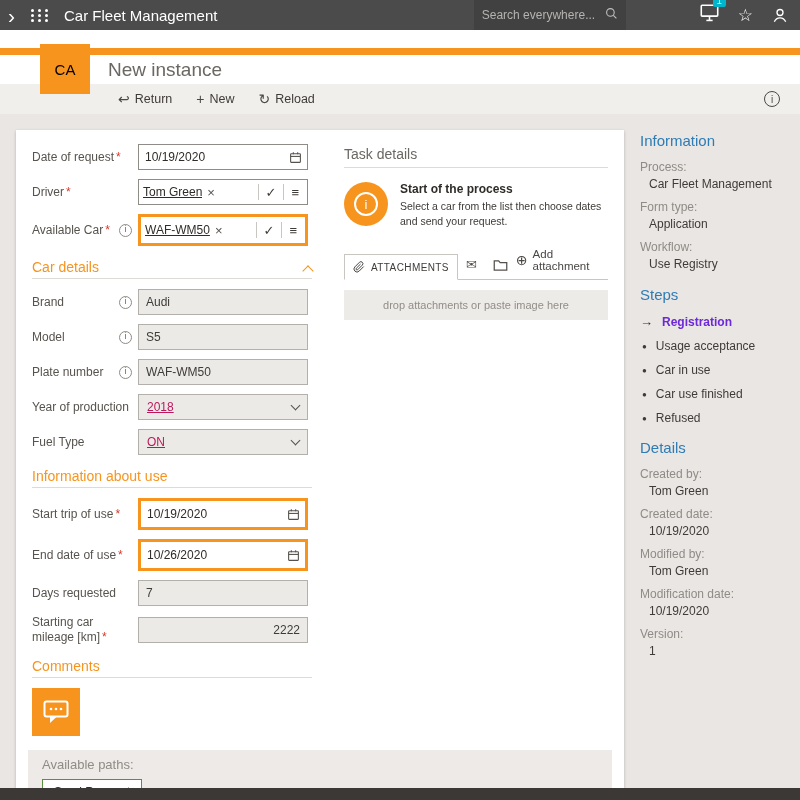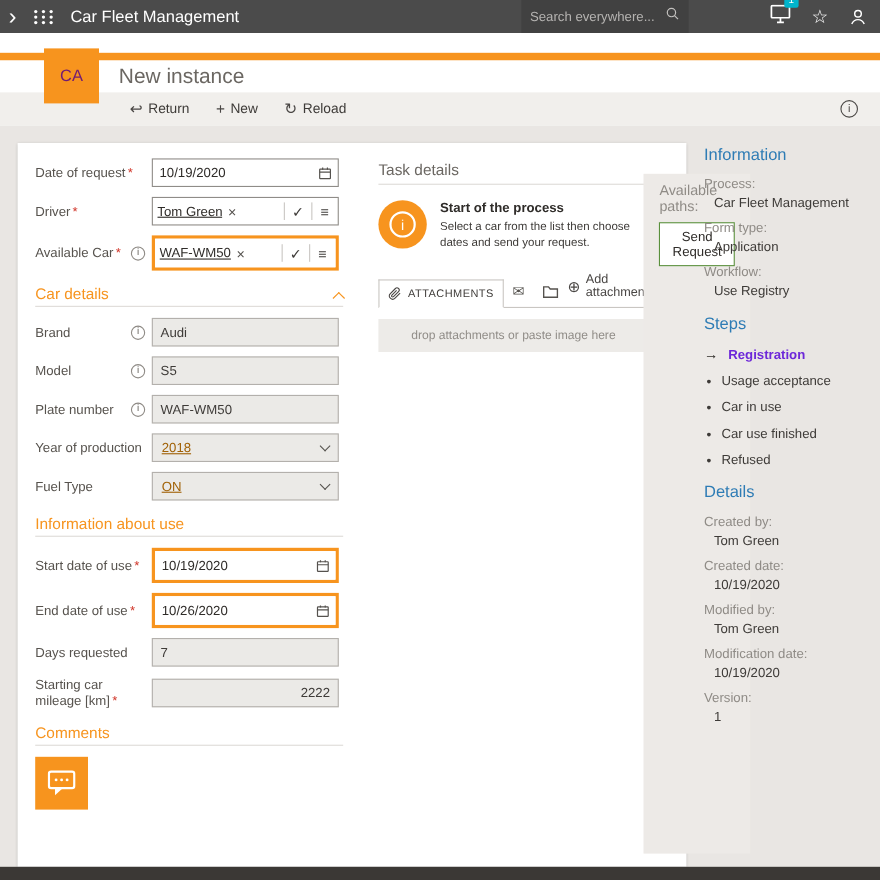--- a/index.html
+++ b/index.html
@@ -24,25 +24,25 @@
   
   .header-zone { position:relative; background:#fff; }
   .white-gap { height:18px; background:#fff; }
   .accent-bar { height:7px; background:#f7941e; }
   .title-row { height:29px; display:flex; align-items:center; padding-left:108px; background:#fff; }
   .page-title { font-size:19px; color:#6b6762; font-weight:400; }
   .toolbar { height:30px; background:#f1efec; display:flex; align-items:center; padding-left:118px; gap:24px; }
   .tb-btn { display:flex; align-items:center; gap:5px; background:none; border:0; font-family:inherit; font-size:12.5px; color:#3e3b38; cursor:pointer; }
   .tb-ic { font-size:14px; color:#4a4745; line-height:1; }
   .tb-info { margin-left:auto; margin-right:20px; width:16px; height:16px; border:1px solid #4a4745; border-radius:50%; display:flex; align-items:center; justify-content:center; font-size:10px; color:#4a4745; cursor:pointer; }
-  .avatar { position:absolute; left:40px; top:14px; width:50px; height:50px; background:#f7941e; color:#701a75; font-size:15px; display:flex; align-items:center; justify-content:center; z-index:5; }
+  .avatar { position:absolute; left:40px; top:14px; width:50px; height:50px; background:#f7941e; color:#000000; font-size:15px; display:flex; align-items:center; justify-content:center; z-index:5; }
 
   
   .main { height:674px; display:flex; gap:16px; padding:16px 10px 0 16px; }
-  .card { width:608px; min-height:618px; background:#fff; box-shadow:0 1px 3px rgba(0,0,0,.22); padding:14px 16px 12px; display:flex; flex-direction:row; }
+  .card { width:608px; min-height:618px; background:#fff; box-shadow:0 1px 3px rgba(0,0,0,.22); padding:14px 16px 12px; display:flex; flex-direction:column; }
   .cols { display:flex; gap:32px; flex:1; }
   .col-left { width:280px; flex-shrink:0; }
   .col-right { flex:1; min-width:0; }
 
   
   .frow { display:flex; align-items:center; margin-bottom:9px; }
   .flabel { width:106px; flex-shrink:0; font-size:12px; color:#57534e; line-height:1.25; padding-right:6px; display:flex; align-items:center; justify-content:space-between; flex-wrap:wrap; }
   .flabel .ltext { }
   .req { color:#d23b2f; margin-left:2px; }
   .finfo { width:13px; height:13px; border:1px solid #8f8b86; border-radius:50%; font-size:9px; color:#6b6762; display:inline-flex; align-items:center; justify-content:center; flex-shrink:0; cursor:pointer; }
@@ -57,21 +57,21 @@
   .chip-x { color:#55524e; cursor:pointer; font-size:13px; }
   .vsep { width:1px; height:16px; background:#c9c6c2; margin:0 3px; }
   .mini { background:none; border:0; font-size:13px; color:#3e3b38; padding:0 4px; cursor:pointer; font-family:inherit; }
 
   .hl { border:3px solid #f7941e; display:inline-block; }
   .hl .lookup, .hl .text-input { border-color:#8f8c88; }
 
   .dis { width:170px; height:26px; background:#ebeae7; border:1px solid #b3b0ac; display:flex; align-items:center; padding:0 7px; font-size:12px; color:#3e3b38; }
   .dis.right { justify-content:flex-end; }
 
-  .sel { width:170px; height:26px; background:#ebeae7; border:1px solid #b3b0ac; display:flex; align-items:center; padding:0 8px; font-size:12px; color:#a16207; cursor:pointer; }
+  .sel { width:170px; height:26px; background:#ebeae7; border:1px solid #b3b0ac; display:flex; align-items:center; padding:0 8px; font-size:12px; color:#be185d; cursor:pointer; }
   .sel .val { flex:1; text-decoration:underline; }
   .chev-d { width:7px; height:7px; border-right:1.4px solid #55524e; border-bottom:1.4px solid #55524e; transform:rotate(45deg); margin-top:-3px; }
   .chev-u { width:8px; height:8px; border-right:1.6px solid #f7941e; border-bottom:1.6px solid #f7941e; transform:rotate(-135deg); margin-top:4px; cursor:pointer; }
 
   .sec { display:flex; align-items:flex-end; justify-content:space-between; color:#f7941e; font-size:14px; border-bottom:1px solid #dedbd7; padding-bottom:3px; margin:13px 0 10px; }
 
   .comments-block { display:flex; gap:10px; margin-top:2px; }
   .cicon { width:48px; height:48px; background:#f7941e; display:flex; align-items:center; justify-content:center; flex-shrink:0; }
   .comments-block textarea { width:226px; height:54px; border:1px solid #8f8c88; font-size:12px; padding:3px 6px; font-family:inherit; color:#2f2c29; resize:none; }
 
@@ -290,21 +290,21 @@
             <span class="chev-d"></span>
           </div>
         </div>
 
         <div class="sec">
           <span>Information about use</span>
         </div>
 
         <div class="frow">
           <span class="flabel">
-              <span><span class="ltext">Start date of use</span><span class="req">*</span></span>
+              <span><span class="ltext">Start trip of use</span><span class="req">*</span></span>
             </span>
           <span class="hl">
             <div class="text-input" style="border:0;width:164px;">
               <input value="10/19/2020" style="">
               <button class="cal-btn">
                 <svg width="13" height="13" viewBox="0 0 24 24" fill="none" stroke="#55524e" stroke-width="2">
                     <rect x="3" y="5" width="18" height="16" rx="1"></rect>
                     <line x1="3" y1="10" x2="21" y2="10"></line>
                     <line x1="8" y1="2.5" x2="8" y2="6"></line>
                     <line x1="16" y1="2.5" x2="16" y2="6"></line>

